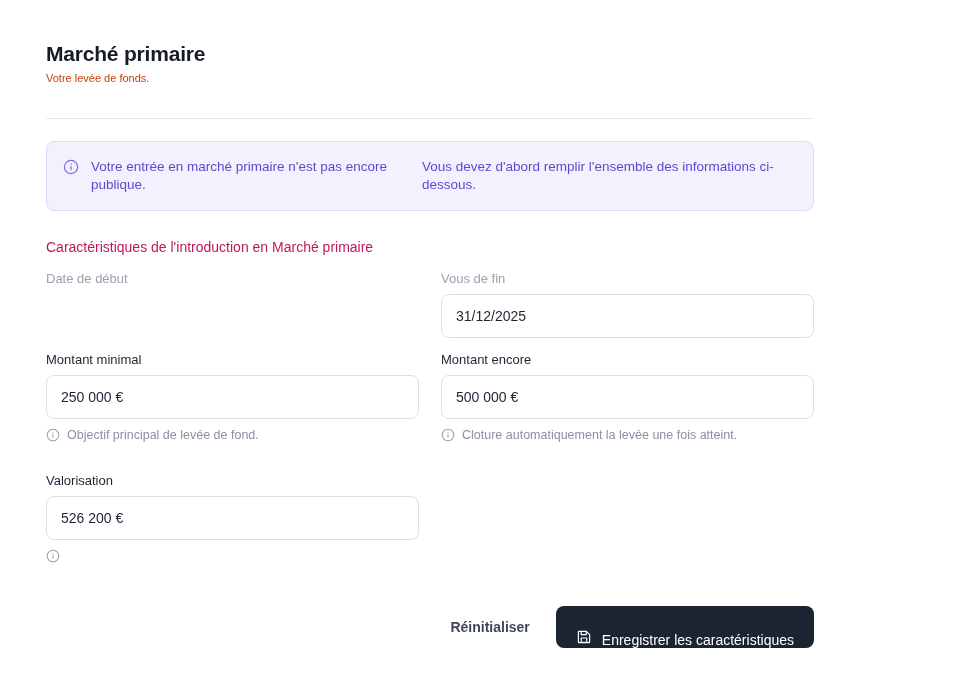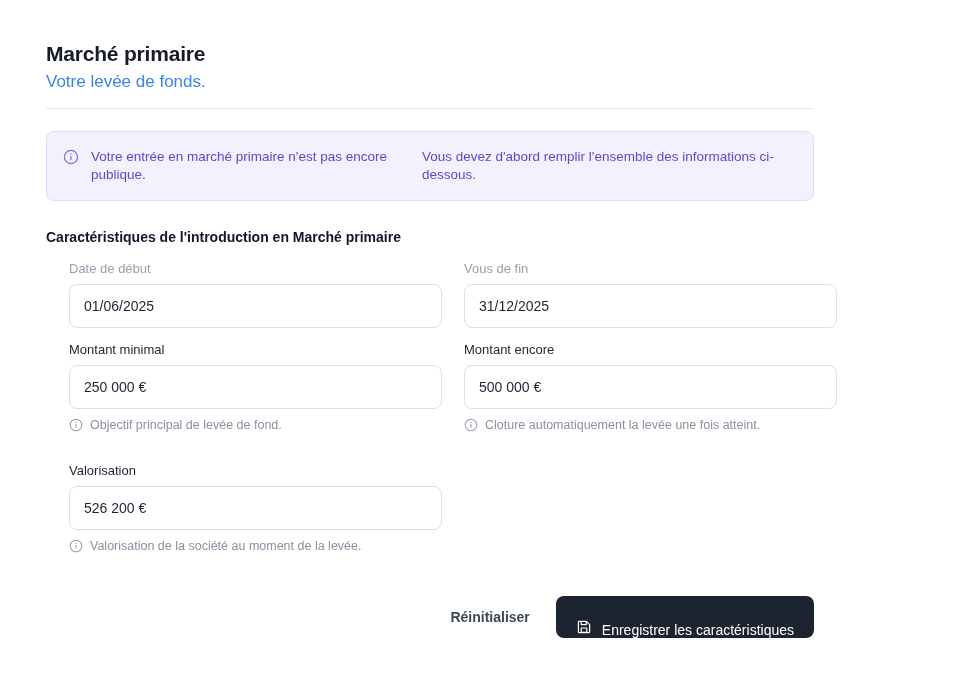--- a/index.html
+++ b/index.html
@@ -20,23 +20,23 @@
     padding: 42px 46px 12px 46px;
   }
   .page-title {
     font-size: 21px;
     font-weight: 700;
     letter-spacing: -0.2px;
     color: #161b26;
     margin: 0 0 6px 0;
   }
   .page-subtitle {
-    font-size: 17px;
-    color: #3b82f6;
-    margin: 0 0 16px 0;
+    font-size: 11px;
+    color: #c2410c;
+    margin: 0 0 34px 0;
   }
   .divider {
     height: 1px;
     background: #e8e9ee;
     width: 768px;
     margin: 0 0 22px 0;
   }
   .notice {
     width: 768px;
     background: #f3f1fe;
@@ -57,34 +57,33 @@
     flex-direction: row;
     gap: 5px;
   }
   .notice-line {
     font-size: 13.5px;
     color: #5b4ad1;
     line-height: 1.35;
   }
   .section-title {
     font-size: 14px;
-    font-weight: 700;
-    color: #0f172a;
+    font-weight: 400;
+    color: #be185d;
     margin: 0 0 16px 0;
   }
   .grid {
     width: 768px;
     display: grid;
     grid-template-columns: 373px 373px;
     column-gap: 22px;
     row-gap: 0;
   }
   .field {
     margin-bottom: 14px;
-    margin-left: 23px;
   }
   .field-label {
     font-size: 13px;
     color: #9aa0ae;
     margin-bottom: 8px;
     display: block;
   }
   .field-label.dark {
     color: #1d2433;
   }
@@ -166,21 +165,20 @@
       <div class="notice-line">Vous devez d'abord remplir l'ensemble des informations ci-dessous.</div>
     </div>
   </div>
 
   <h2 class="section-title">Caractéristiques de l'introduction en Marché primaire</h2>
 
   <div class="grid">
 
     <div class="field">
       <label class="field-label">Date de début</label>
-      <input class="input" type="text" value="01/06/2025" style="">
     </div>
 
     <div class="field">
       <label class="field-label">Vous de fin</label>
       <input class="input" type="text" value="31/12/2025" style="">
     </div>
 
     <div class="field">
       <label class="field-label dark">Montant minimal</label>
       <input class="input" type="text" value="250 000 €" style="">
@@ -215,21 +213,20 @@
       <label class="field-label dark">Valorisation</label>
       <input class="input" type="text" value="526 200 €" style="">
       <div class="hint">
         <span>
           <svg width="14" height="14" viewBox="0 0 16 16" fill="none">
             <circle cx="8" cy="8" r="6.6" stroke="#9aa0ae" stroke-width="1.2"></circle>
             <rect x="7.4" y="6.9" width="1.2" height="4.2" rx="0.6" fill="#9aa0ae"></rect>
             <rect x="7.4" y="4.3" width="1.2" height="1.5" rx="0.6" fill="#9aa0ae"></rect>
           </svg>
         </span>
-        <span>Valorisation de la société au moment de la levée.</span>
       </div>
     </div>
 
     <div class="spacer-cell"></div>
 
   </div>
 
   <div class="actions">
     <button class="btn-reset">Réinitialiser</button>
     <button class="btn-primary">

